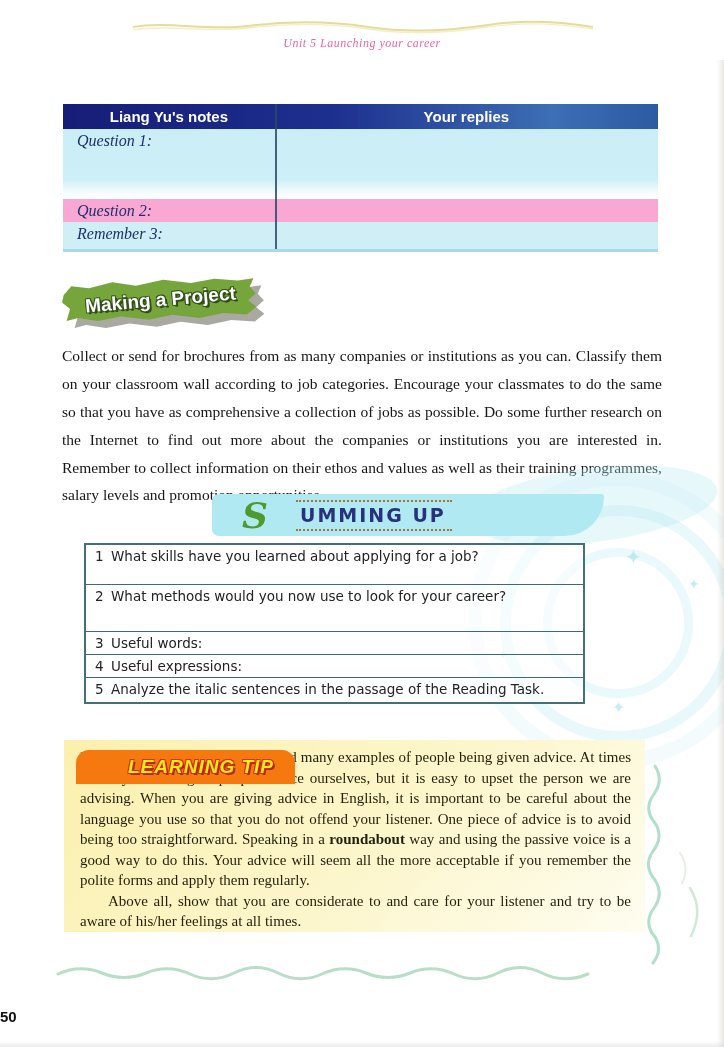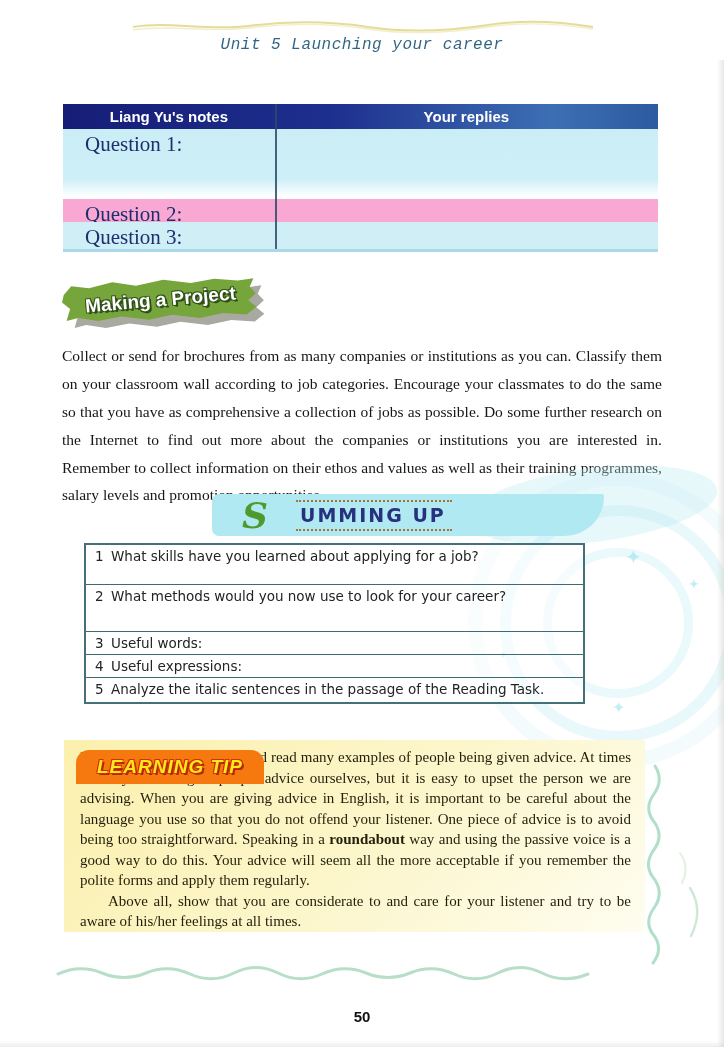--- a/index.html
+++ b/index.html
@@ -7,34 +7,34 @@
         font-family:"Liberation Serif",serif;}
   
   .edge-right{position:absolute;top:60px;right:0;width:7px;height:987px;
               background:linear-gradient(90deg,rgba(255,255,255,0),rgba(205,203,196,.45));}
   .edge-bottom{position:absolute;left:0;bottom:0;width:724px;height:6px;
                background:linear-gradient(180deg,rgba(255,255,255,0),rgba(210,208,200,.4));}
 
   
   .unit-wave{position:absolute;left:128px;top:18px;}
   .unit-title{position:absolute;left:0;top:36px;width:724px;text-align:center;
-              font-style:italic;font-size:16px;letter-spacing:.5px;color:#0c4a6e;opacity:.85;font-family:Liberation Mono, monospace;}
+              font-style:italic;font-size:12px;letter-spacing:.5px;color:#ec4899;opacity:.85;}
 
   
   .qtable{position:absolute;left:63px;top:104px;width:595px;border-bottom:3px solid #a9d9e8;}
   .qt-head{display:flex;height:25px;background:linear-gradient(90deg,#161d76 0%,#1d2f8e 45%,#3d6fb4 82%,#2d5aa0 100%);}
   .qt-h{color:#fff;font-family:"Liberation Sans",sans-serif;font-weight:bold;font-size:15px;
         display:flex;align-items:center;justify-content:center;border-radius:7px;}
   .qt-h1{width:35.6%;}
   .qt-h2{width:64.4%;}
   .qt-row{position:relative;}
   .qt-r1{height:70px;background:linear-gradient(180deg,#cbeef6 0%,#cdeff7 72%,#ffffff 96%);}
   .qt-r2{height:23px;background:#f9a8d4;}
   .qt-r3{height:27px;background:#cfeef5;}
-  .qlabel{display:inline-block;padding:3px 0 0 22px;color:#1c2f6e;font-size:21px;}
+  .qlabel{display:inline-block;padding:3px 0 0 14px;color:#1c2f6e;font-size:16px;font-style:italic;}
   .qt-divider{position:absolute;left:35.6%;top:0;bottom:0;width:2px;background:#2c4a66;opacity:.85;}
 
   
   .mp-wrap{position:absolute;left:62px;top:279px;width:200px;height:46px;}
   .mp-clip{clip-path:polygon(1% 30%,5% 10%,14% 16%,26% 4%,38% 14%,52% 2%,66% 12%,78% 4%,90% 10%,98% 6%,
            96% 26%,99% 42%,95% 58%,99% 74%,94% 92%,82% 86%,70% 96%,56% 86%,44% 96%,30% 86%,18% 95%,8% 86%,
            2% 92%,4% 64%,0% 48%);}
   .mp-shadow{position:absolute;left:8px;top:7px;width:196px;height:42px;background:#a9a9a2;
              transform:rotate(-2deg);}
   .mp-body{position:absolute;left:0;top:0;width:196px;height:42px;background:#76a63b;
@@ -74,33 +74,33 @@
   .sum-row:last-child{border-bottom:none;}
   .sum-num{width:16px;flex:none;}
   .sr1{height:36px;}
   .sr2{height:43px;}
   .sr3{height:19px;}
   .sr4{height:19px;}
   .sr5{height:21px;}
 
   
   .tip-badge{position:absolute;left:76px;top:750px;width:188px;height:34px;background:#f5790f;
-             border-radius:13px 13px 0 0;display:flex;align-items:center;justify-content:center;z-index:2;}
+             border-radius:13px 13px 0 0;display:flex;align-items:center;justify-content:center;z-index:2;padding-left:31px;}
   .tip-badge-text{font-family:"Liberation Sans",sans-serif;font-weight:bold;font-style:italic;
                   font-size:19px;letter-spacing:1px;color:#ffe81e;
                   text-shadow:-1px -1px 0 #d03000,1px -1px 0 #d03000,-1px 1px 0 #d03000,2px 2px 0 #b02800;}
   .tip-box{position:absolute;left:64px;top:740px;width:581px;height:192px;
            background:linear-gradient(135deg,#fbf0ad 0%,#fcf6cc 55%,#fefdf0 100%);
            padding:7px 14px 0 16px;box-sizing:border-box;z-index:1;}
   .tip-p{margin:0;font-size:15px;line-height:20.5px;text-align:justify;color:#221e0a;}
   .tip-p2{text-indent:28px;}
   .tip-squiggles{position:absolute;left:40px;top:758px;z-index:0;}
 
   
-  .page-num{position:absolute;left:0;top:1008px;width:724px;text-align:center;
+  .page-num{position:absolute;left:0;top:1008px;width:724px;
             font-family:"Liberation Sans",sans-serif;font-weight:bold;font-size:15px;color:#101010;}
 </style>
 </head>
 <body>
 
 <div class="page">
 
   <svg class="unit-wave" width="470" height="16" viewBox="0 0 470 16">
     <path d="M5,9 C40,3 80,13 120,8 S200,3 240,9 S320,13 360,7 S440,5 465,9" fill="none" stroke="#d9d176" stroke-width="2" opacity="0.75"></path>
     <path d="M5,12 C40,6 80,15 120,10 S200,5 240,11 S320,15 360,9 S440,7 465,11" fill="none" stroke="#e2da85" stroke-width="1.4" opacity="0.45"></path>
@@ -112,21 +112,21 @@
       <div class="qt-h qt-h1">Liang Yu's notes</div>
       <div class="qt-h qt-h2">Your replies</div>
     </div>
     <div class="qt-row qt-r1">
       <span class="qlabel">Question 1:</span>
     </div>
     <div class="qt-row qt-r2">
       <span class="qlabel">Question 2:</span>
     </div>
     <div class="qt-row qt-r3">
-      <span class="qlabel">Question 3:</span>
+      <span class="qlabel">Remember 3:</span>
     </div>
     <div class="qt-divider"></div>
   </div>
 
   <div class="mp-wrap">
     <div class="mp-shadow mp-clip"></div>
     <div class="mp-body mp-clip">
       <span class="mp-text">Making a Project</span>
     </div>
   </div>

